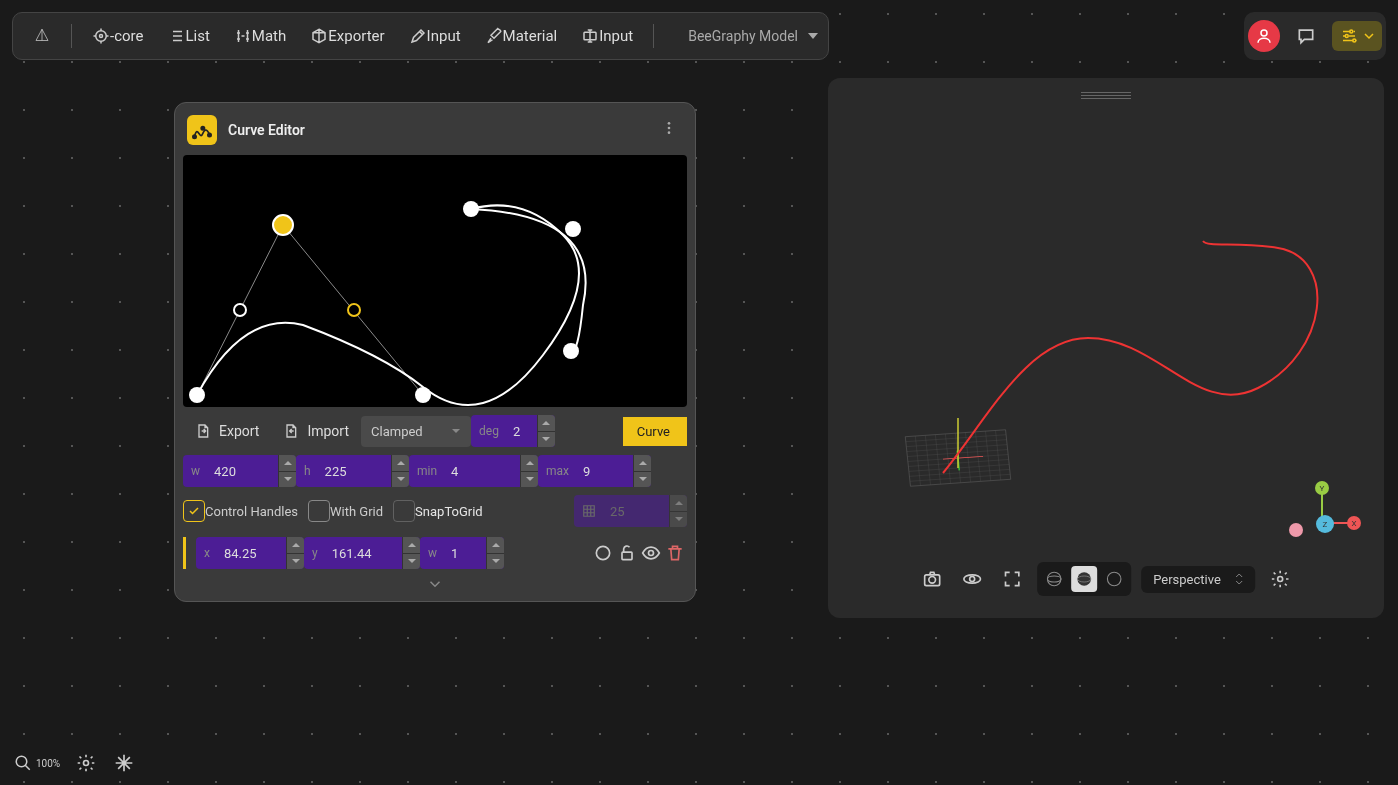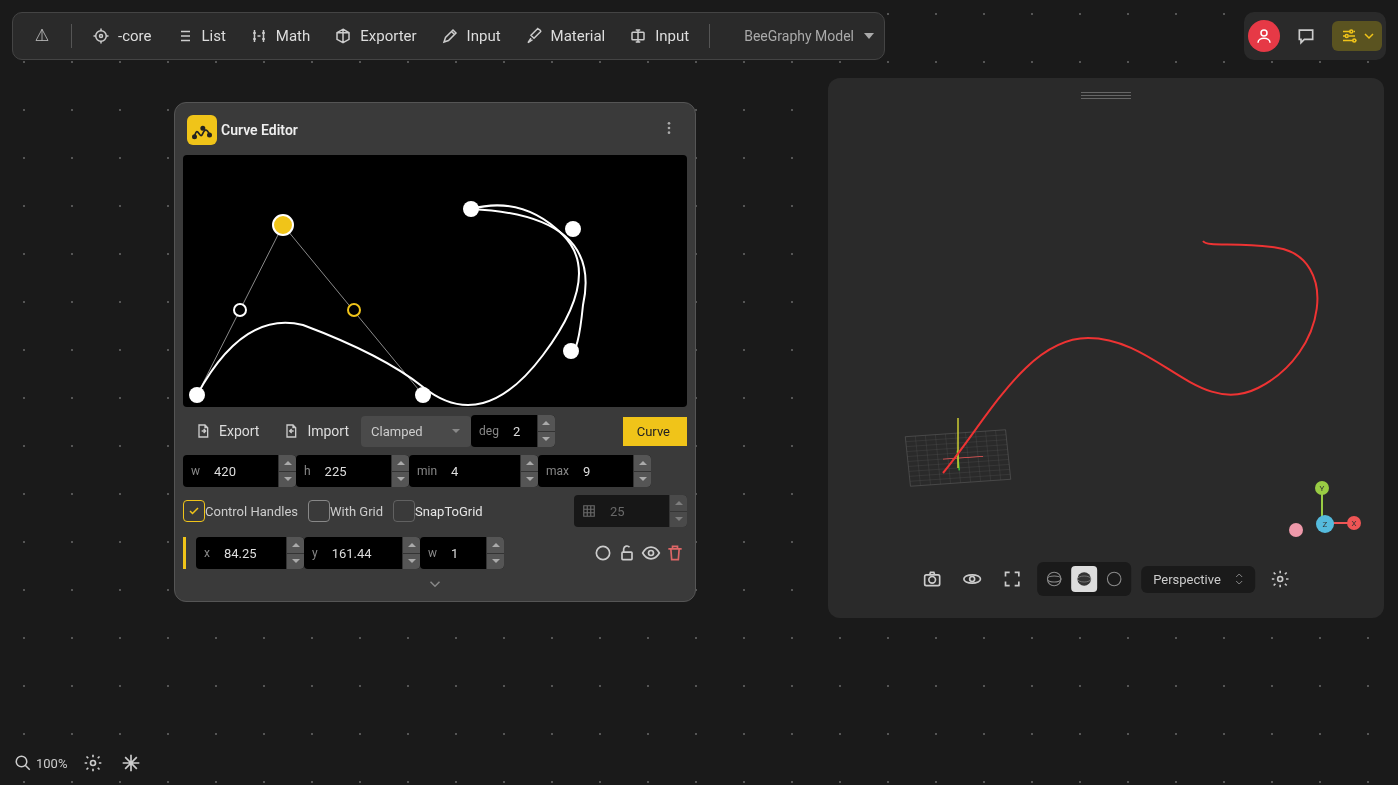--- a/index.html
+++ b/index.html
@@ -22,21 +22,21 @@
 .toolbar {
   position: absolute; top: 12px; left: 12px;
   display: flex; align-items: center; gap: 4px;
   background: #2a2a2a;
   border: 1px solid #444;
   border-radius: 10px;
   padding: 6px 10px;
   height: 48px;
 }
 .tool-btn {
-  display: flex; align-items: center; gap: 8px;
+  display: flex; align-items: center; 
   padding: 6px 10px; border-radius: 6px;
   cursor: pointer; font-size: 15px; color: #ddd;
 }
 .tool-btn svg { width: 18px; height: 18px; stroke: #ccc; }
 .divider { width: 1px; height: 24px; background: #555; margin: 0 6px; }
 .model-name { color: #aaa; font-size: 14px; margin-left: 24px; display: flex; align-items: center; gap: 10px; }
 .chev-down { width: 0; height: 0; border-left: 5px solid transparent; border-right: 5px solid transparent; border-top: 6px solid #aaa; }
 
 .top-right {
   position: absolute; top: 12px; right: 12px;
@@ -60,21 +60,21 @@
 
 .panel {
   position: absolute; top: 102px; left: 174px;
   width: 522px;
   background: #3a3a3a;
   border: 1px solid #555;
   border-radius: 12px;
   padding: 8px;
 }
 .panel-header {
-  display: flex; align-items: center; gap: 4px;
+  display: flex; align-items: center; gap: 11px;
   padding: 4px 6px 10px 4px;
 }
 .panel-icon {
   width: 30px; height: 30px; background: #f0c419; border-radius: 6px;
   display: flex; align-items: center; justify-content: center;
 }
 .panel-title { font-size: 14px; font-weight: 600; color: #eee; flex: 1; }
 .panel-menu { cursor: pointer; padding: 4px; }
 .canvas-area {
   width: 100%; height: 252px; background: #000; border-radius: 4px;
@@ -85,21 +85,21 @@
   display: flex; align-items: center; gap: 8px;
   padding: 8px 12px; font-size: 14px; color: #ddd; cursor: pointer;
   border-radius: 4px;
 }
 .select-box {
   background: #4a4a4a; border-radius: 4px; padding: 8px 10px;
   display: flex; align-items: center; gap: 10px; font-size: 13px; color: #ccc;
   width: 110px; justify-content: space-between;
 }
 .stepper {
-  display: flex; align-items: stretch; background: #000000; border-radius: 4px;
+  display: flex; align-items: stretch; background: #4c1d95; border-radius: 4px;
   height: 32px; overflow: hidden;
 }
 .stepper-label { display: flex; align-items: center; padding: 0 8px; font-size: 12px; color: #888; }
 .stepper-val { display: flex; align-items: center; padding: 0 6px; font-size: 13px; color: #ddd; min-width: 30px; }
 .stepper-btns { display: flex; flex-direction: column; width: 18px; border-left: 1px solid #333; }
 .step-up, .step-dn { flex: 1; display: flex; align-items: center; justify-content: center; cursor: pointer; background: #555; }
 .step-up { border-bottom: 1px solid #333; }
 .arrow-up { width:0;height:0;border-left:4px solid transparent;border-right:4px solid transparent;border-bottom:4px solid #aaa; }
 .arrow-dn { width:0;height:0;border-left:4px solid transparent;border-right:4px solid transparent;border-top:4px solid #aaa; }
 .tag-curve { background: #f0c419; color: #222; padding: 7px 14px; font-size: 13px; border-right: 3px solid #f0c419; }
@@ -129,21 +129,21 @@
 .shade-group { display:flex; gap:4px; background:#1a1a1a; padding:4px; border-radius:6px; }
 .shade-opt { width: 26px; height: 26px; border-radius:4px; display:flex;align-items:center;justify-content:center; cursor:pointer; }
 .shade-opt.active { background: #ddd; }
 .persp-sel { background:#1a1a1a; padding: 6px 12px; border-radius:6px; font-size:13px; color:#ccc; display:flex; align-items:center; gap:14px; }
 .gizmo { position: absolute; bottom: 60px; right: 22px; width: 80px; height: 80px; }
 
 .bottom-left {
   position: absolute; bottom: 10px; left: 14px;
   display: flex; align-items: center; gap: 14px;
 }
-.zoom { display: flex; align-items: center; gap: 4px; font-size: 13px; color: #ccc;}
+.zoom { display: flex; align-items: center; gap: 4px; font-size: 10px; color: #ccc;}
 </style>
 </head>
 <body>
 
 <div class="dots-bg"></div>
 
 <div class="toolbar">
   <div class="tool-btn">
     <svg viewBox="0 0 24 24" fill="#ccc">
         <path d="M12 3 L20 18 L4 18 Z" stroke="#ccc" stroke-width="1" fill="none"></path>

